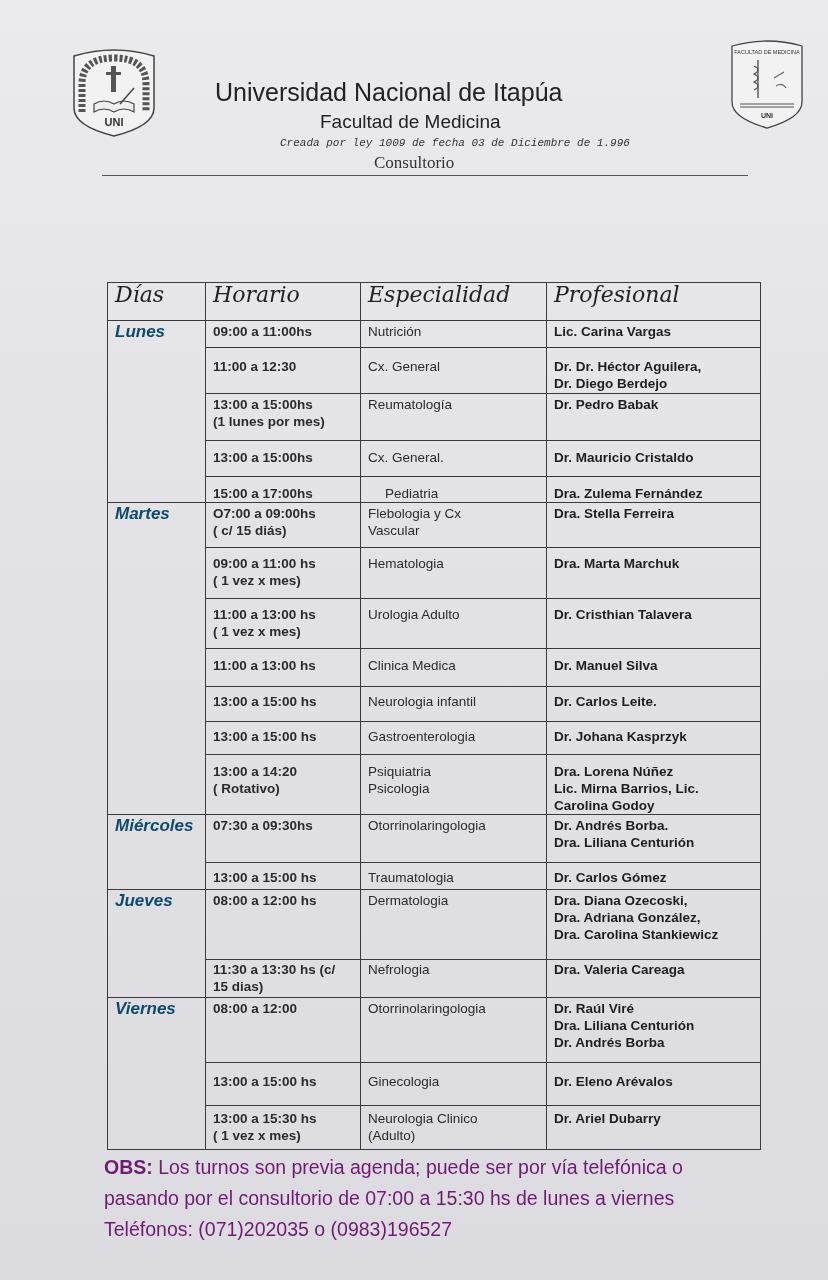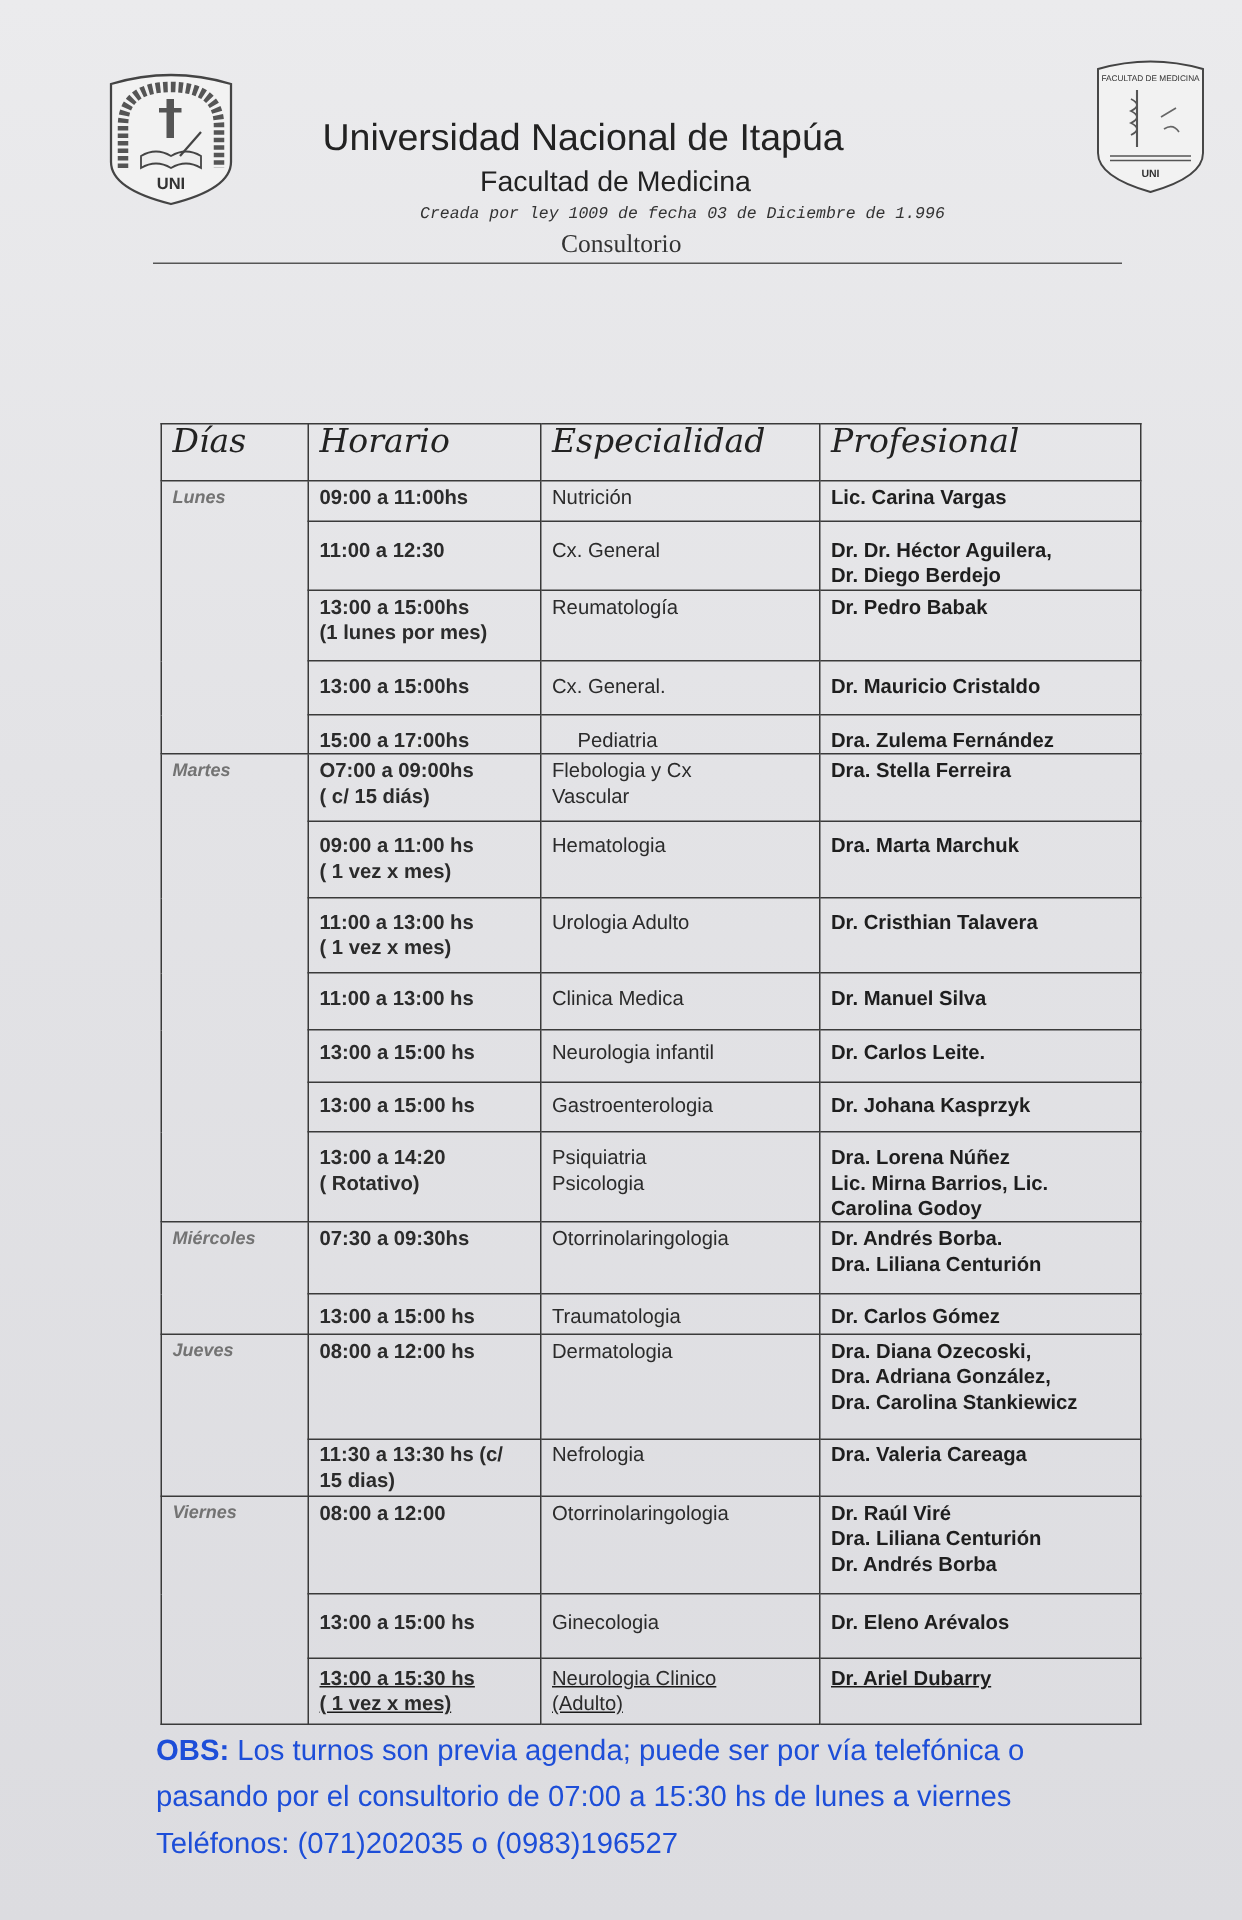--- a/index.html
+++ b/index.html
@@ -60,30 +60,30 @@
     line-height: 17px;
   }
   .sched th {
     font-family: "DejaVu Serif", serif; font-style: italic; font-weight: normal;
     font-size: 22px; text-align: left; height: 34px; padding-top: 3px; color: #222;
   }
   .col-dia { width: 84px; }
   .col-hor { width: 141px; }
   .col-esp { width: 172px; }
   .col-pro { width: 200px; }
-  td.dia { font-style: italic; font-weight: bold; font-size: 12px; color: #737373; }
+  td.dia { font-style: italic; font-weight: bold; font-size: 17px; color: #0c4a6e; }
   td.hor { font-weight: bold; color: #2b2b2b; }
   td.esp { color: #2b2b2b; }
   td.pro { font-weight: bold; color: #1e1e1e; }
   .line { display: block; }
 
   
   .obs {
     position: absolute; left: 104px; top: 1152px; width: 680px;
-    font-size: 19.5px; line-height: 31px; color: #1d4ed8; font-weight: normal;
+    font-size: 19.5px; line-height: 31px; color: #701a75; font-weight: normal;
   }
   .obs .bold { font-weight: bold; }
 </style>
 </head>
 <body>
 
 <div class="page">
 
   <div class="logo logo-left">
     <svg width="88" height="92" viewBox="0 0 88 92">
@@ -339,21 +339,21 @@
           <td class="hor" style="padding-top: 10px;">
             <span class="line">13:00 a 15:00 hs</span>
           </td>
           <td class="esp" style="padding-top: 10px;">
             <span class="line">Ginecologia</span>
           </td>
           <td class="pro" style="padding-top: 10px;">
             <span class="line">Dr. Eleno Arévalos</span>
           </td>
         </tr>
-        <tr style="height: 44px; text-decoration: underline;">
+        <tr style="height: 44px;">
           <td class="hor" style="padding-top: 4px;">
             <span class="line">13:00 a 15:30 hs</span>
             <span class="line">( 1 vez  x mes)</span>
           </td>
           <td class="esp" style="padding-top: 4px;">
             <span class="line">Neurologia Clinico</span>
             <span class="line">(Adulto)</span>
           </td>
           <td class="pro" style="padding-top: 4px;">
             <span class="line">Dr. Ariel Dubarry</span>

